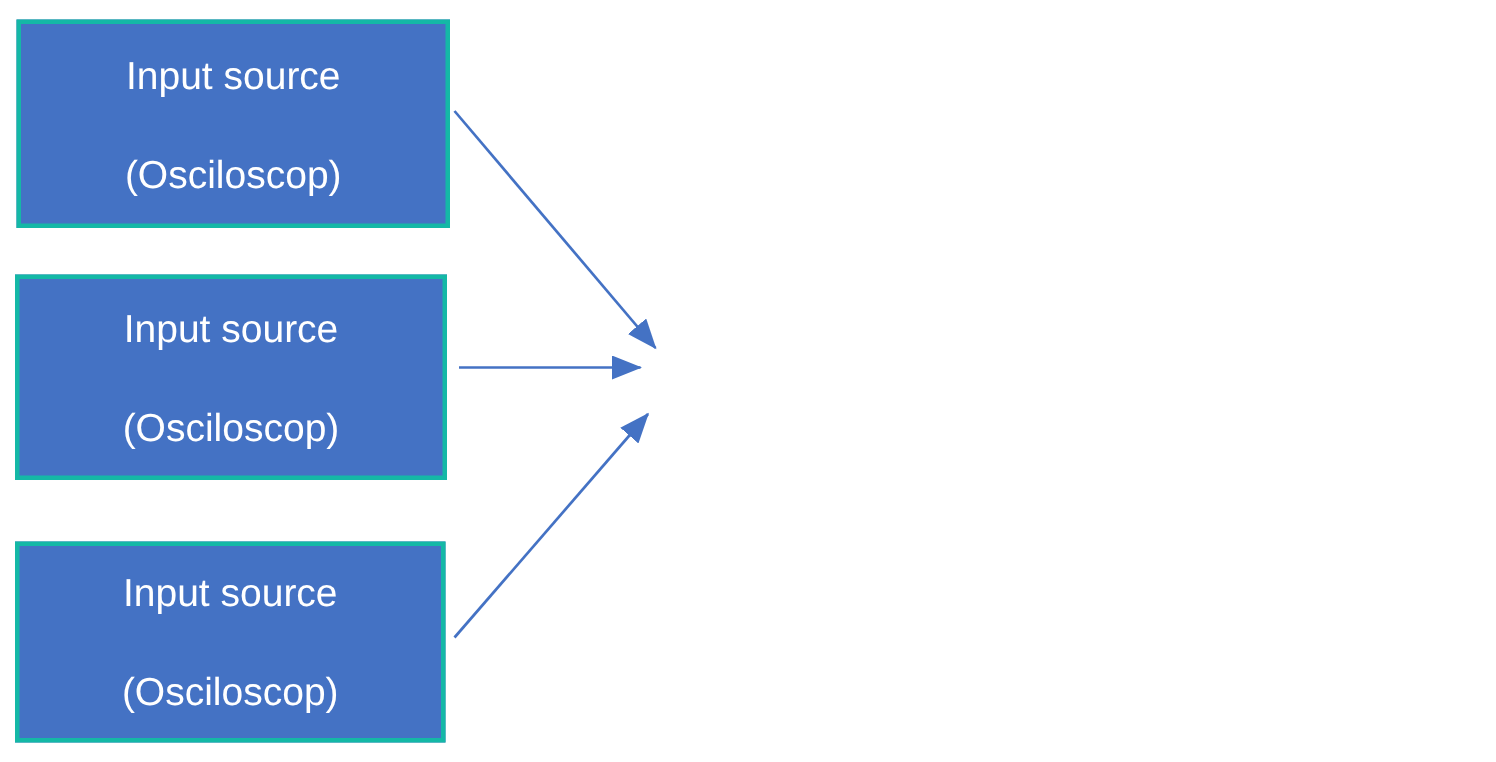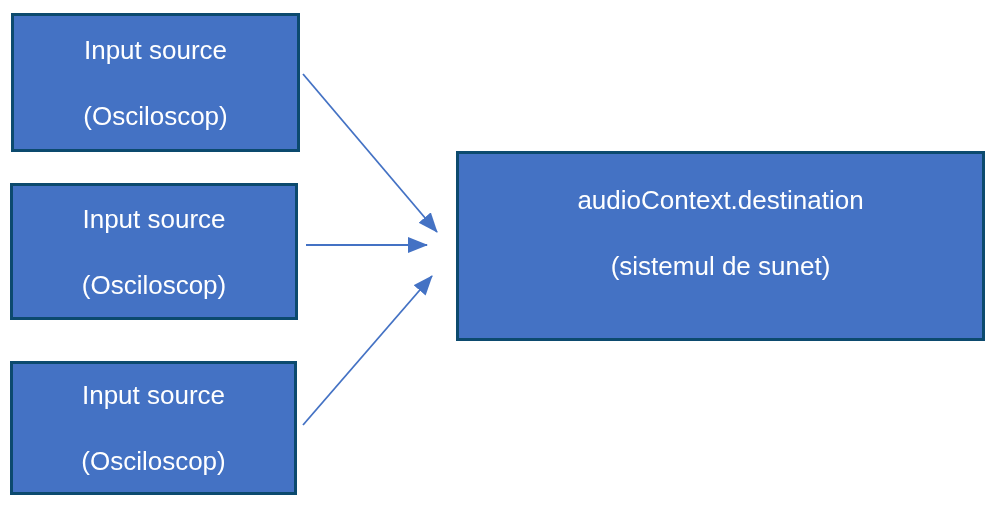--- a/index.html
+++ b/index.html
@@ -12,21 +12,21 @@
     position: relative;
     width: 997px;
     height: 508px;
     background: #ffffff;
     overflow: hidden;
   }
   .node {
     position: absolute;
     box-sizing: border-box;
     background: #4472C4;
-    border: 3px solid #0c4a6e;
+    border: 3px solid #14b8a6;
     color: #ffffff;
     display: flex;
     flex-direction: column;
     align-items: center;
     justify-content: center;
     gap: 40px;
     font-size: 26px;
     line-height: 26px;
     text-align: center;
   }
@@ -55,24 +55,20 @@
   <div class="node src-2">
     <div>Input source</div>
     <div>(Osciloscop)</div>
   </div>
 
   <div class="node src-3">
     <div>Input source</div>
     <div>(Osciloscop)</div>
   </div>
 
-  <div class="node dest">
-    <div>audioContext.destination</div>
-    <div>(sistemul de sunet)</div>
-  </div>
 
   <svg class="arrow-layer" width="997" height="508" viewBox="0 0 997 508" xmlns="http://www.w3.org/2000/svg">
     <defs>
       <marker id="arrowhead" markerUnits="userSpaceOnUse" markerWidth="22" markerHeight="18" refX="19" refY="8" orient="auto">
         <path d="M0,0 L20,8 L0,16 Z" fill="#4472C4"></path>
       </marker>
     </defs>
     <line x1="303" y1="74" x2="437" y2="232" stroke="#4472C4" stroke-width="1.8" marker-end="url(#arrowhead)"></line>
     <line x1="306" y1="245" x2="427" y2="245" stroke="#4472C4" stroke-width="1.8" marker-end="url(#arrowhead)"></line>
     <line x1="303" y1="425" x2="432" y2="276" stroke="#4472C4" stroke-width="1.8" marker-end="url(#arrowhead)"></line>

